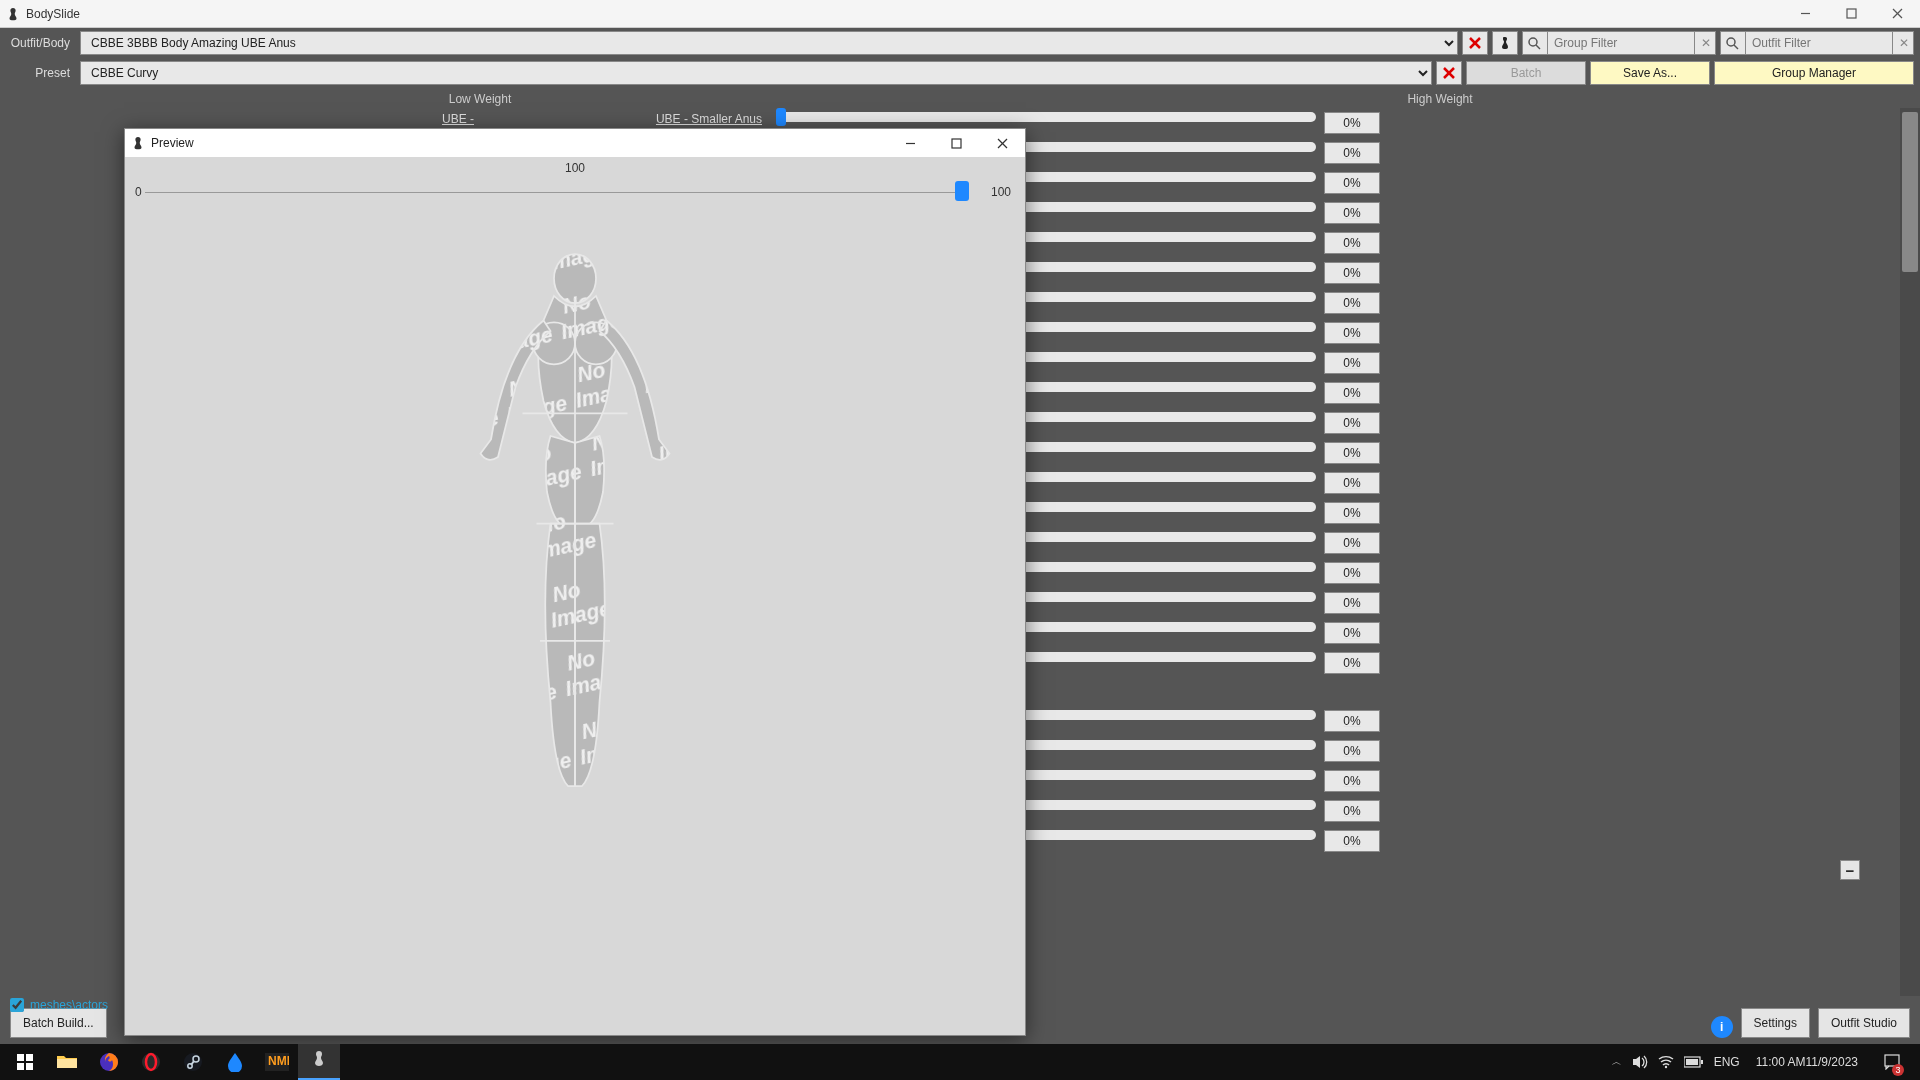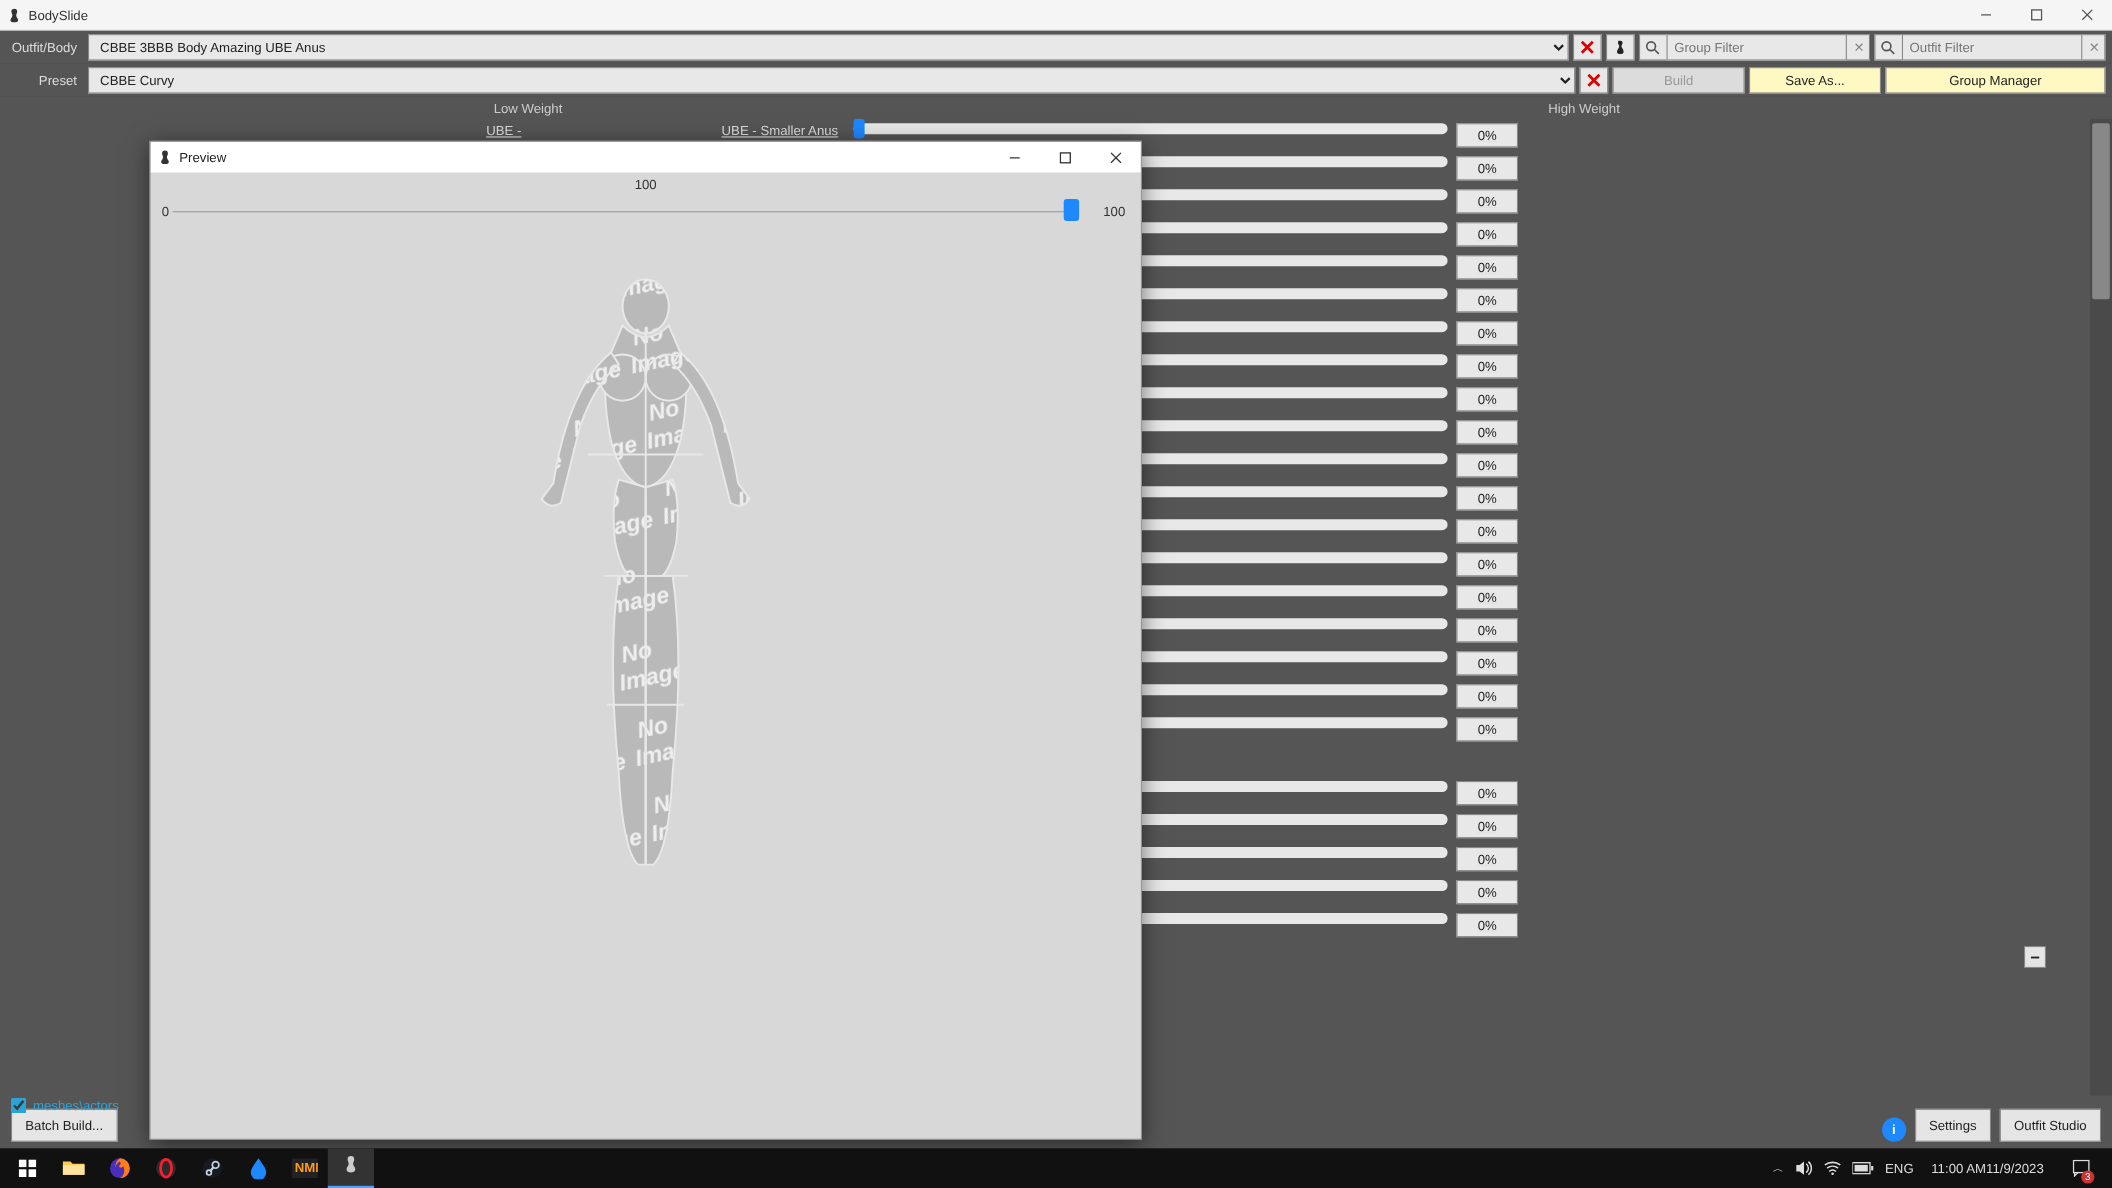--- a/index.html
+++ b/index.html
@@ -27,21 +27,21 @@
   display:flex; align-items:center; justify-content:center; color:#333;
 }
 .toolbar .icon-btn.red-x svg { stroke:#d00; }
 .toolbar .flat-btn {
   height:24px; background:#fef9c3; color:#222; border:1px solid #888;
   padding:0 10px; min-width:120px; text-align:center; line-height:22px;
 }
 .toolbar .flat-btn.disabled { color:#999; background:#dcdcdc; }
 .filter-wrap {
   position:relative; display:flex; align-items:center; background:#e8e8e8;
-  border:1px solid #888; height:24px; width:210px; padding:0 20px 0 24px;
+  border:1px solid #888; height:24px; width:194px; padding:0 20px 0 24px;
 }
 .filter-wrap input { border:none; outline:none; width:100%; background:transparent; color:#444; }
 .filter-wrap .mag { position:absolute; left:4px; top:4px; }
 .filter-wrap .clr { position:absolute; right:4px; top:4px; color:#888; }
 
 
 .headers { display:flex; height:22px; align-items:center; }
 .headers .low  { width:50%; text-align:center; color:#ccc; }
 .headers .high { width:50%; text-align:center; color:#ccc; }
 .slider-scroll {
@@ -87,21 +87,21 @@
   width:22px; height:22px; border-radius:50%; background:#1e88ff; color:#fff;
   display:flex; align-items:center; justify-content:center; font-weight:bold;
 }
 
 
 .vscroll { position:absolute; right:0; top:108px; bottom:58px; width:20px; background:#4a4a4a; }
 .vscroll .thumb { position:absolute; left:2px; right:2px; top:4px; height:160px; background:#888; border-radius:2px; }
 
 
 .preview-win {
-  position:absolute; left:136px; top:128px; width:902px; height:908px;
+  position:absolute; left:124px; top:128px; width:902px; height:908px;
   background:#d8d8d8; border:1px solid #888; box-shadow:0 4px 20px rgba(0,0,0,.5);
 }
 .preview-win .p-title {
   height:28px; background:#fff; display:flex; align-items:center; padding-left:6px; color:#222;
 }
 .preview-win .p-title .caption{flex:1}
 .preview-win .p-title .winbtns{display:flex}
 .preview-win .p-title .winbtn{width:46px;height:28px;display:flex;align-items:center;justify-content:center;color:#555}
 .preview-win .p-slidebar{
   height:50px; background:#d8d8d8; position:relative; padding:0 20px;
@@ -205,21 +205,21 @@
 
 <div class="toolbar">
   <span class="lbl">Preset</span>
   <select class="big"><option>CBBE Curvy</option></select>
   <div class="icon-btn red-x">
       <svg width="14" height="14">
         <line x1="2" y1="2" x2="12" y2="12" stroke-width="2.5"></line>
         <line x1="12" y1="2" x2="2" y2="12" stroke-width="2.5"></line>
       </svg>
     </div>
-  <div class="flat-btn disabled">Build</div>
+  <div class="flat-btn disabled">Batch</div>
   <div class="flat-btn">Save As...</div>
   <div class="flat-btn" style="min-width:200px">Group Manager</div>
 </div>
 
 <div class="headers" style="background:#555">
   <div class="low">Low Weight</div>
   <div class="high">High Weight</div>
 </div>
 
 <div class="slider-scroll">

